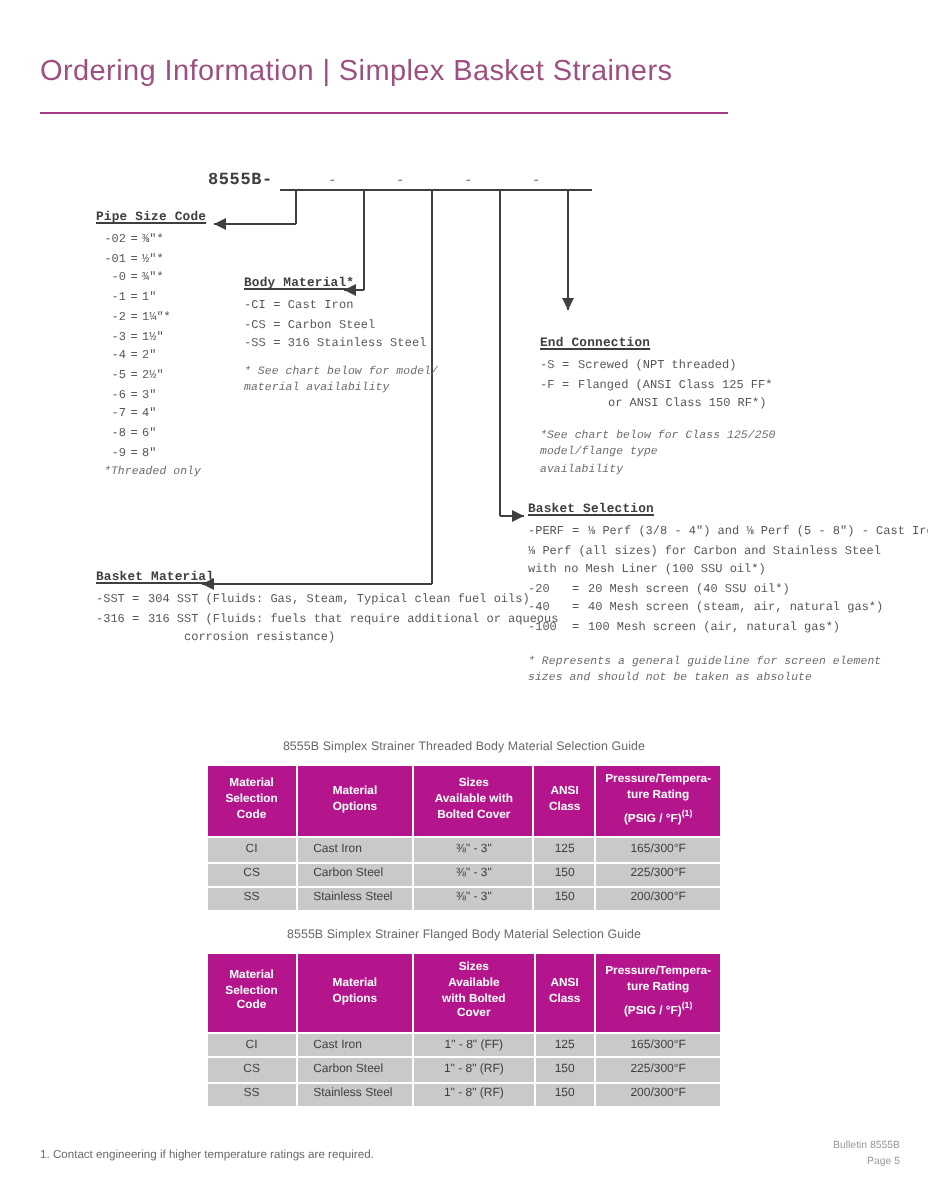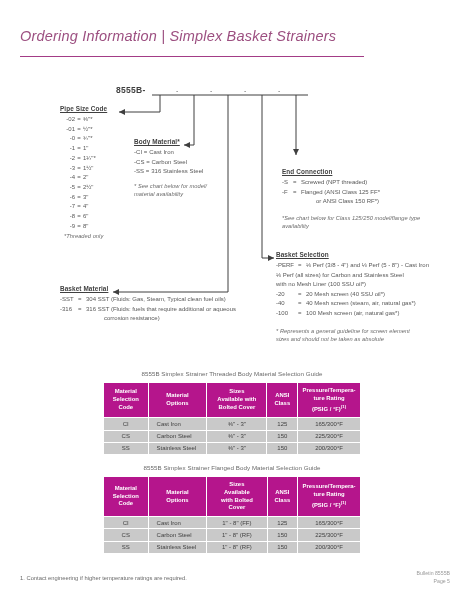--- a/index.html
+++ b/index.html
@@ -10,29 +10,29 @@
     font-family:"Liberation Sans", sans-serif;
     color:#4a4a4a;
     position:relative;
     overflow:hidden;
   }
 
   
   #page-title {
     position:absolute; left:20px; top:28px;
     font-size:14.5px; letter-spacing:.2px;
-    color:#9c4f80; font-weight:400; white-space:nowrap;font-style:italic;
+    color:#9c4f80; font-weight:400; white-space:nowrap;
   }
   #title-rule {
     position:absolute; left:20px; top:56px;
     width:344px; height:1px; background:#a33b86;
   }
 
   
-  #schematic { position:absolute; left:12px; top:0; width:420px; height:360px; }
+  #schematic { position:absolute; left:0; top:0; width:420px; height:360px;font-family:Liberation Mono, monospace; }
   #schematic svg { position:absolute; left:0; top:0; }
 
   .model-no {
     position:absolute; left:104px; top:85px;
     font-size:8.5px; font-weight:bold; color:#3f3f3f; letter-spacing:.3px;
   }
   .dash {
     position:absolute; font-size:7px; color:#6a6a6a;
   }
 

